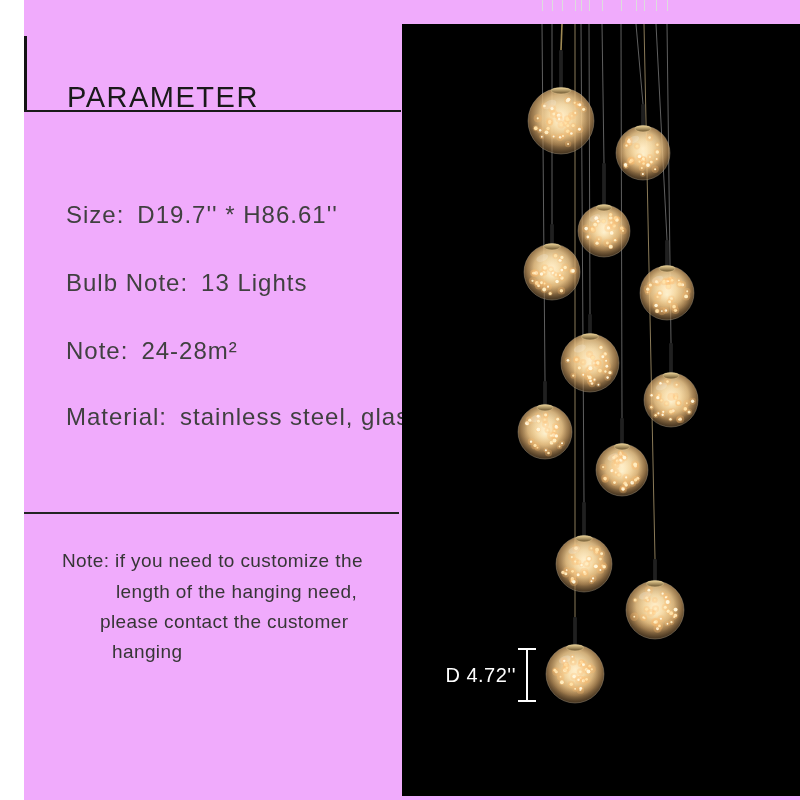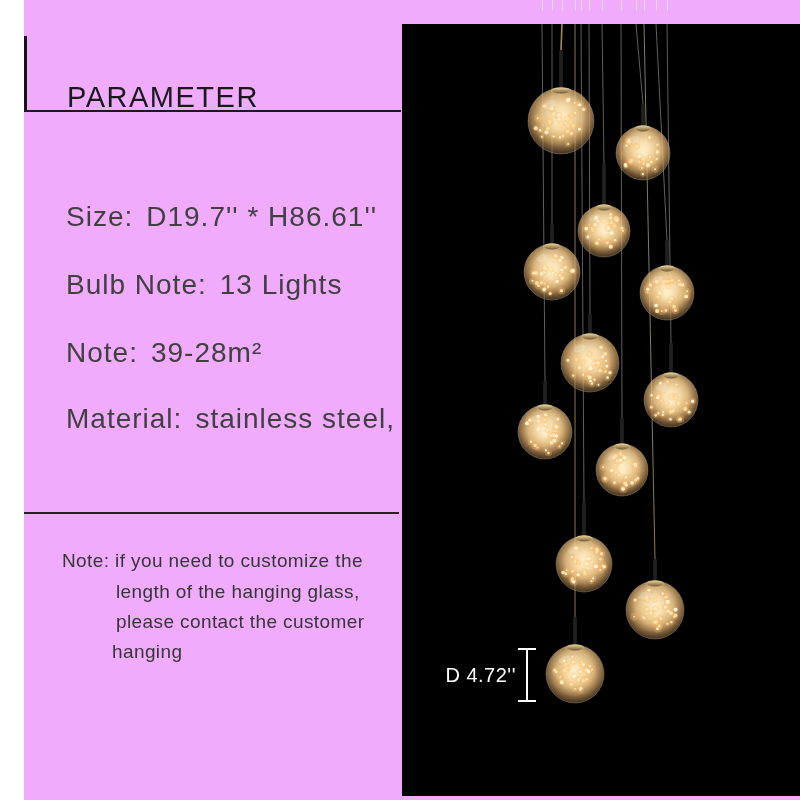--- a/index.html
+++ b/index.html
@@ -3,33 +3,33 @@
 <meta charset="utf-8">
 <style>
   html,body{margin:0;padding:0;background:#ffffff;}
   #stage{position:relative;width:800px;height:800px;background:#f0abfc;overflow:hidden;
          font-family:"Liberation Sans", sans-serif;margin-left:24px;}
   
   .left-accent{position:absolute;left:0;top:36px;width:3px;height:76px;background:#141414;}
   .title{position:absolute;left:43px;top:62px;font-size:29px;letter-spacing:1.5px;
          color:#1a1a1a;font-weight:400;white-space:nowrap;}
   .title-underline{position:absolute;left:0;top:110px;width:377px;height:2px;background:#1a1a1a;}
-  .spec-row{position:absolute;left:42px;color:#404040;font-size:28px;letter-spacing:1px;
+  .spec-row{position:absolute;left:42px;color:#404040;font-size:24px;letter-spacing:1px;
             font-weight:300;white-space:nowrap;text-align:right;}
   #spec-0{top:201px}
   #spec-1{top:269px}
   #spec-2{top:337px}
   #spec-3{top:403px}
   .spec-value{margin-left:13px;}
   .note-divider{position:absolute;left:0;top:512px;width:375px;height:2px;background:#242424;}
   .note-line{position:absolute;color:#363636;font-size:19px;letter-spacing:.4px;
              font-weight:400;white-space:nowrap;}
   #note-0{left:38px;top:550px}
   #note-1{left:92px;top:581px}
-  #note-2{left:92px;top:611px}
+  #note-2{left:76px;top:611px}
   #note-3{left:88px;top:641px}
   
   .photo-panel{position:absolute;left:378px;top:24px;width:422px;height:772px;
                background:#000;overflow:hidden;}
   .photo-panel svg{position:absolute;left:0;top:0;width:422px;height:772px;display:block;}
   .caption{position:absolute;left:0;right:0;top:727px;text-align:center;color:#f4f4f4;
            font-size:19px;letter-spacing:.2px;font-weight:300;white-space:nowrap;}
   .measure-label{position:absolute;left:42px;top:640px;width:72px;text-align:right;color:#ffffff;
                  font-size:20px;font-weight:300;letter-spacing:.5px;white-space:nowrap;}
   .right-tick{position:absolute;right:0;top:99px;width:11px;height:2px;background:#ffffff;}
@@ -45,29 +45,29 @@
     <h1 class="title">PARAMETER</h1>
     <div class="title-underline"></div>
 
     <div class="spec-row" id="spec-0">
       <span>Size:</span><span class="spec-value">D19.7'' * H86.61''</span>
     </div>
     <div class="spec-row" id="spec-1">
       <span>Bulb Note:</span><span class="spec-value">13 Lights</span>
     </div>
     <div class="spec-row" id="spec-2">
-      <span>Note:</span><span class="spec-value">39-28m²</span>
+      <span>Note:</span><span class="spec-value">24-28m²</span>
     </div>
     <div class="spec-row" id="spec-3">
       <span>Material:</span><span class="spec-value">stainless steel, glass</span>
     </div>
 
     <div class="note-divider"></div>
     <div class="note-line" id="note-0">Note: if you need to customize the</div>
-    <div class="note-line" id="note-1">length of the hanging glass,</div>
+    <div class="note-line" id="note-1">length of the hanging need,</div>
     <div class="note-line" id="note-2">please contact the customer</div>
     <div class="note-line" id="note-3">hanging</div>
   </section>
 
   <section class="photo-panel">
     <svg id="chandelier-svg" viewBox="0 0 422 772">
         <defs>
           <radialGradient id="g-glass" cx="0.5" cy="0.42" r="0.62">
             <stop offset="0%" stop-color="#fffce9" stop-opacity="1"></stop>
             <stop offset="28%" stop-color="#f9e3b4" stop-opacity="0.96"></stop>

